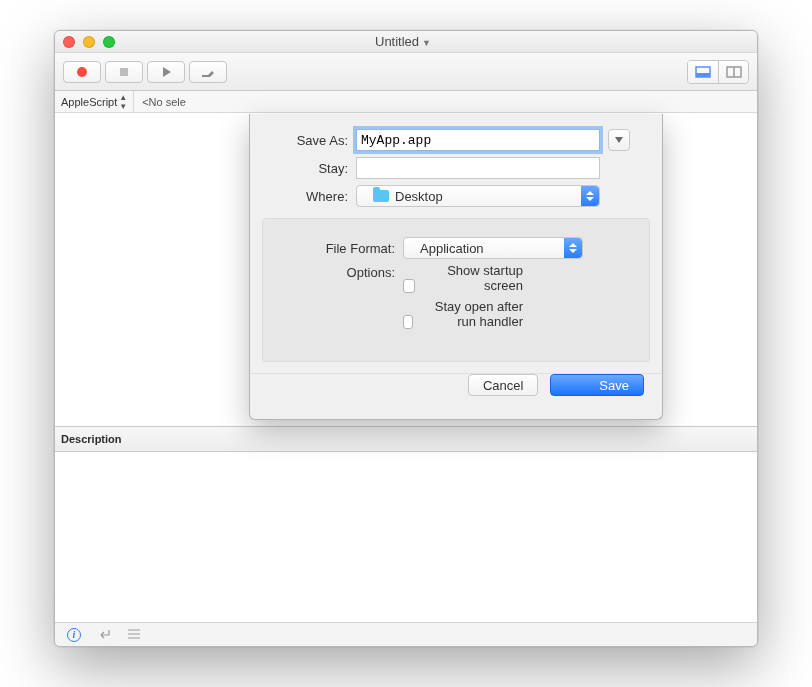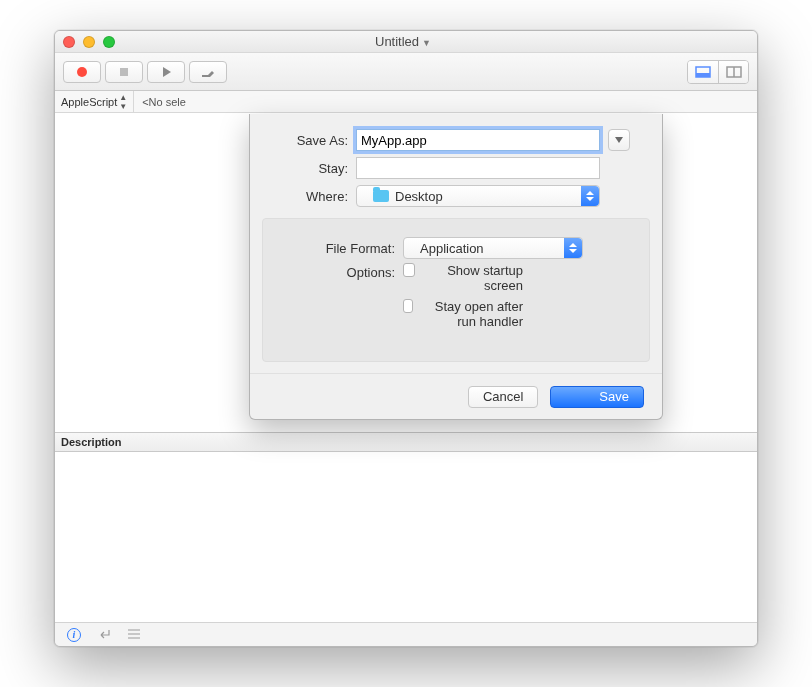--- a/index.html
+++ b/index.html
@@ -73,21 +73,21 @@
   .subbar .lang { display: flex; align-items: center; gap: 2px; padding-right: 6px; border-right: 1px solid #d8d8d8; height: 100%; }
   .subbar .upd { display: inline-block; font-size: 8px; color: #555; }
   .subbar .nosel { padding-left: 8px; color: #555; }
 
   
   .editor {
     flex: 1; background: #ffffff;
   }
 
   .desc-bar {
-    height: 20px; background: linear-gradient(#f7f7f7,#ededed);
+    height: 26px; background: linear-gradient(#f7f7f7,#ededed);
     border-top: 1px solid #c9c9c9; border-bottom: 1px solid #c9c9c9;
     font-size: 11px; font-weight: bold; color: #2b2b2b;
     padding-left: 6px; display: flex; align-items: center;
   }
   .desc-area { height: 170px; background: #fff; }
 
   .statusbar {
     height: 24px; border-top: 1px solid #d3d3d3;
     background: #f4f4f4;
     display: flex; align-items: center; gap: 16px; padding-left: 12px;
@@ -112,21 +112,21 @@
     display: flex; align-items: center;
     margin: 3px 18px;
   }
   .sheet-row label {
     width: 88px; text-align: right; padding-right: 8px;
     font-size: 13px; color: #333;
   }
   .txt {
     height: 22px; border: 1px solid #c8c8c8; border-radius: 0;
     font-size: 13px; padding: 0 4px; background: #fff;
-    font-family: Liberation Sans, sans-serif;
+    font-family: Liberation Mono, monospace;
   }
   .txt.focus {
     outline: none;
     border: 1px solid #8db8e8;
     box-shadow: 0 0 0 3px rgba(94,158,255,0.55);
   }
   .expand-btn {
     width: 22px; height: 22px; margin-left: 8px;
     border: 1px solid #c8c8c8; border-radius: 4px;
     background: linear-gradient(#fff,#f0f0f0);
@@ -156,28 +156,28 @@
   .inset {
     margin: 8px 12px 0 12px;
     background: #e7e7e7;
     border: 1px solid #dddddd;
     border-radius: 4px;
     padding: 14px 12px 28px 12px;
   }
   .inset .sheet-row { margin: 4px 0; }
   .inset label { width: 128px; }
 
-  .chk { display: flex; align-items: flex-start; gap: 6px; font-size: 13px; color: #333; }
+  .chk { display: flex; align-items: flex-end; gap: 6px; font-size: 13px; color: #333; }
   .chk input { width: 14px; height: 14px; appearance: none; border: 1px solid #b4b4b4; border-radius: 3px; background: #fff; }
   .opts-stack { display: flex; flex-direction: column; gap: 6px; }
 
   .sheet-footer {
     margin-top: auto;
     height: 46px;
-    display: flex; align-items: center; justify-content: flex-end; gap: 12px;
+    display: flex; justify-content: flex-end; gap: 12px;
     padding-right: 18px;
     border-top: 1px solid #e0e0e0;
   }
   .btn {
     min-width: 70px; height: 22px; padding: 0 14px;
     border-radius: 4px; font-size: 13px;
     display: flex; align-items: center; justify-content: center;
   }
   .btn.secondary {
     background: linear-gradient(#ffffff,#f2f2f2); border: 1px solid #c7c7c7; color: #333;

